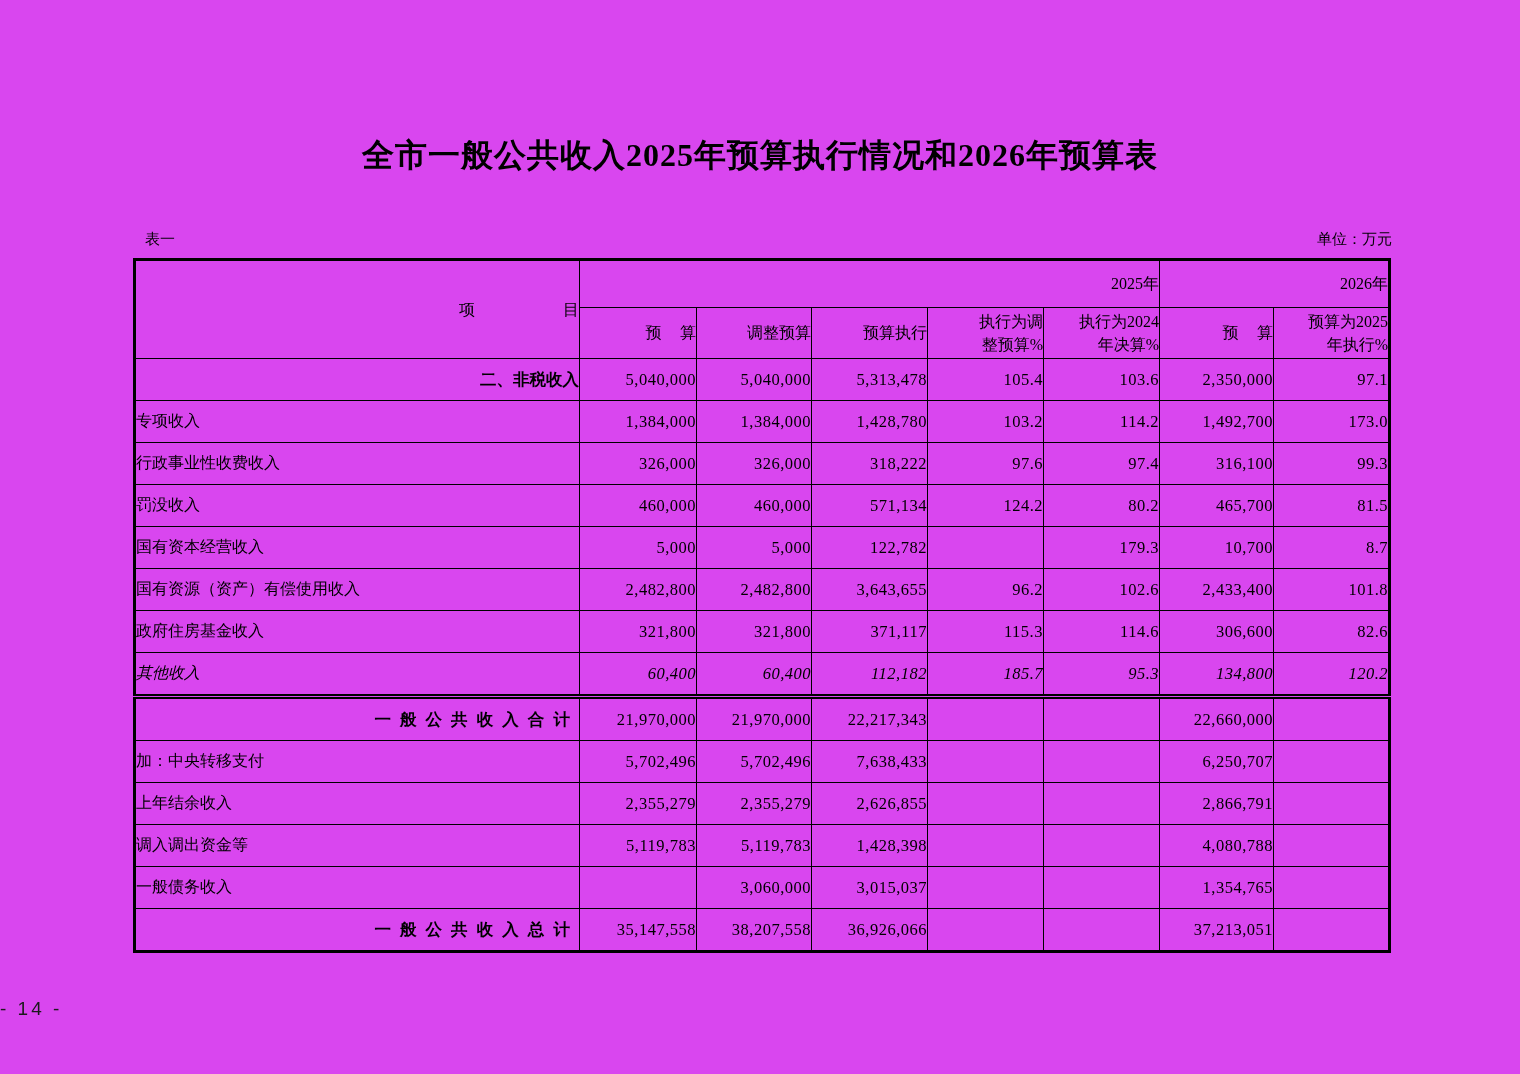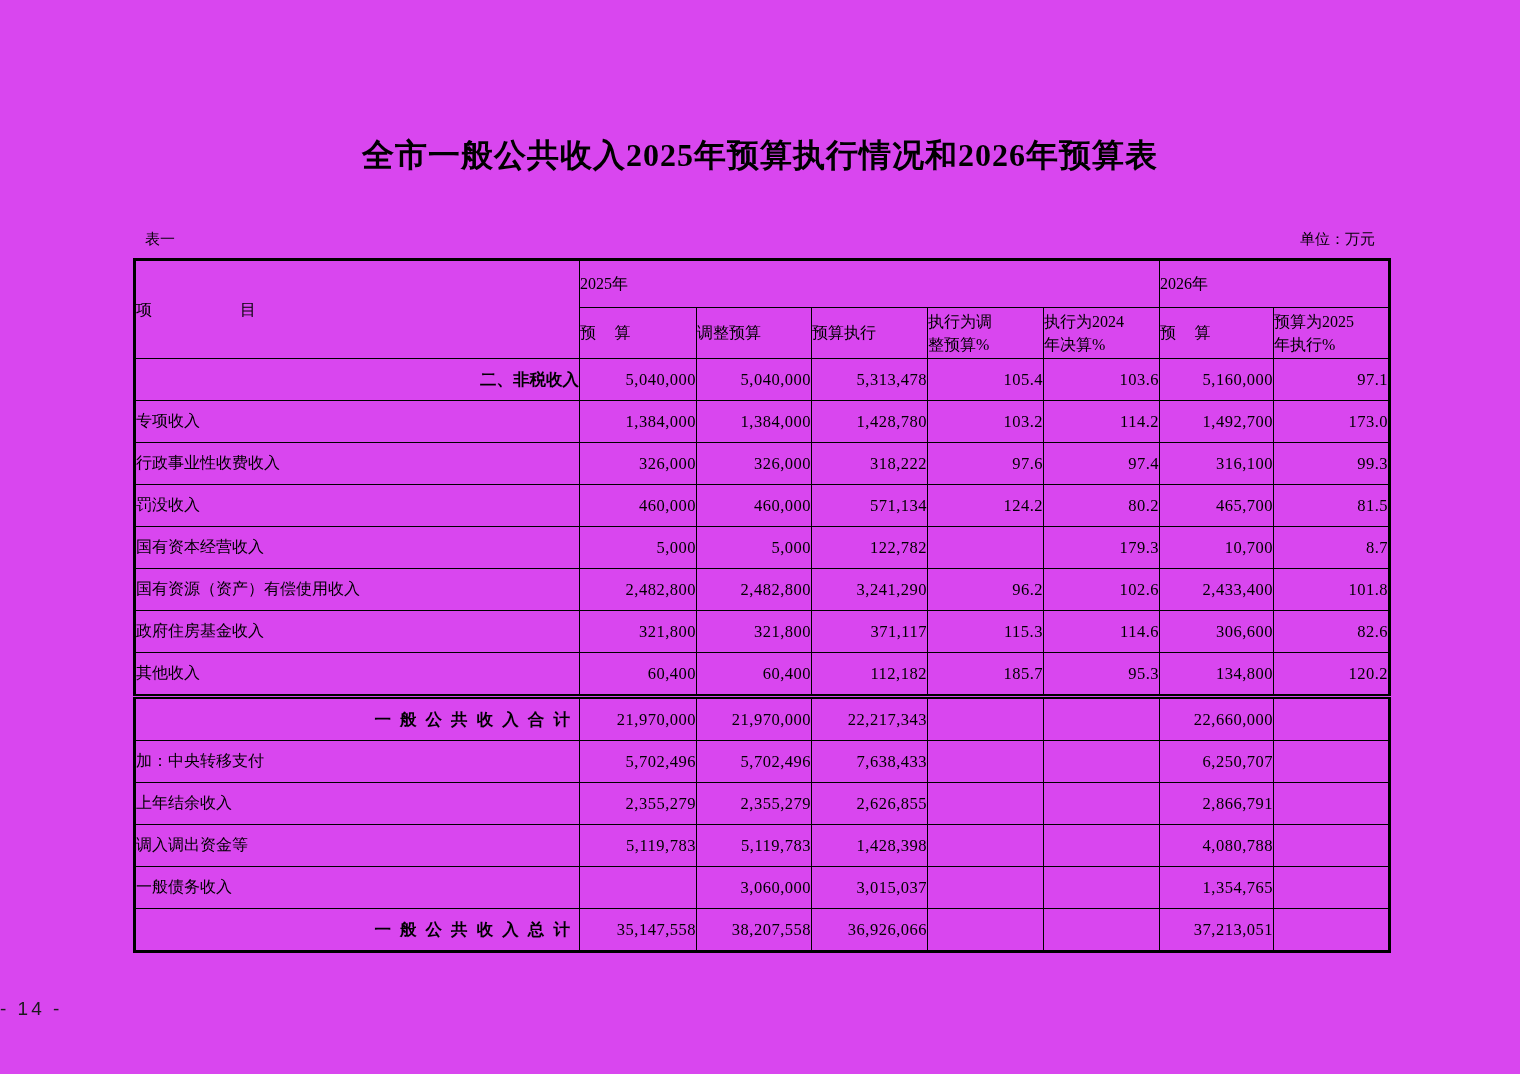--- a/index.html
+++ b/index.html
@@ -11,54 +11,54 @@
     color:#000;
     overflow:hidden;
   }
   .doc-title{
     position:absolute;top:134px;left:0;right:0;
     text-align:center;
     font-size:32px;font-weight:bold;
     letter-spacing:1px;
   }
   .meta-row{
-    position:absolute;top:230px;left:145px;right:145px;
+    position:absolute;top:230px;left:145px;right:128px;
     display:flex;justify-content:space-between;
     font-size:15px;
   }
   table.budget{
     position:absolute;top:258px;left:133px;
     width:1255px;
     border-collapse:collapse;
     table-layout:fixed;
     border:3px solid #000;
   }
   table.budget th, table.budget td{
     border:1px solid #000;
     padding:0;
     font-weight:normal;
   }
   table.budget th{
     font-size:16px;
-    text-align:left;
+    text-align:right;
     vertical-align:middle;
     white-space:pre-line;
     line-height:1.45;
   }
   tr.hdr1 th{height:46px;}
   tr.hdr2 th{height:50px;}
   tbody td{height:41px;vertical-align:middle;font-size:16px;}
   td.lbl{text-align:left;}
   td.num{text-align:right;padding-right:12px;font-size:16.5px;letter-spacing:0.5px;}
   .ind1{padding-left:22px;}
   .ind2{padding-left:45px;}
   .ind3{padding-left:62px;}
   tr.bold td.lbl{font-weight:bold;font-size:16.5px;text-align:right;}
   .sp{letter-spacing:0.55em;}
-  tr.sep td{border-bottom:5px double #000;}
+  tr.sep td{border-bottom:5px double #000;font-style:italic;}
   .wide-gap{letter-spacing:5.5em;margin-right:-5.5em;}
   .mid-gap{letter-spacing:1.15em;margin-right:-1.15em;}
   .page-number{
     position:absolute;top:998px;left:0;right:0;
     text-align:left;
     font-size:19px;
     font-family:"Liberation Sans","DejaVu Sans",sans-serif;
     letter-spacing:3px;
     color:#1a1a1a;
   }
@@ -106,21 +106,21 @@
       </tr>
     </thead>
     <tbody>
       <tr class="bold">
         <td class="lbl ind1">二、非税收入</td>
         <td class="num">5,040,000</td>
         <td class="num">5,040,000</td>
         <td class="num">5,313,478</td>
         <td class="num">105.4</td>
         <td class="num">103.6</td>
-        <td class="num">5,160,000</td>
+        <td class="num">2,350,000</td>
         <td class="num">97.1</td>
       </tr>
       <tr>
         <td class="lbl ind2">专项收入</td>
         <td class="num">1,384,000</td>
         <td class="num">1,384,000</td>
         <td class="num">1,428,780</td>
         <td class="num">103.2</td>
         <td class="num">114.2</td>
         <td class="num">1,492,700</td>
@@ -153,21 +153,21 @@
         <td class="num">122,782</td>
         <td class="num"></td>
         <td class="num">179.3</td>
         <td class="num">10,700</td>
         <td class="num">8.7</td>
       </tr>
       <tr>
         <td class="lbl ind2">国有资源（资产）有偿使用收入</td>
         <td class="num">2,482,800</td>
         <td class="num">2,482,800</td>
-        <td class="num">3,241,290</td>
+        <td class="num">3,643,655</td>
         <td class="num">96.2</td>
         <td class="num">102.6</td>
         <td class="num">2,433,400</td>
         <td class="num">101.8</td>
       </tr>
       <tr>
         <td class="lbl ind2">政府住房基金收入</td>
         <td class="num">321,800</td>
         <td class="num">321,800</td>
         <td class="num">371,117</td>

